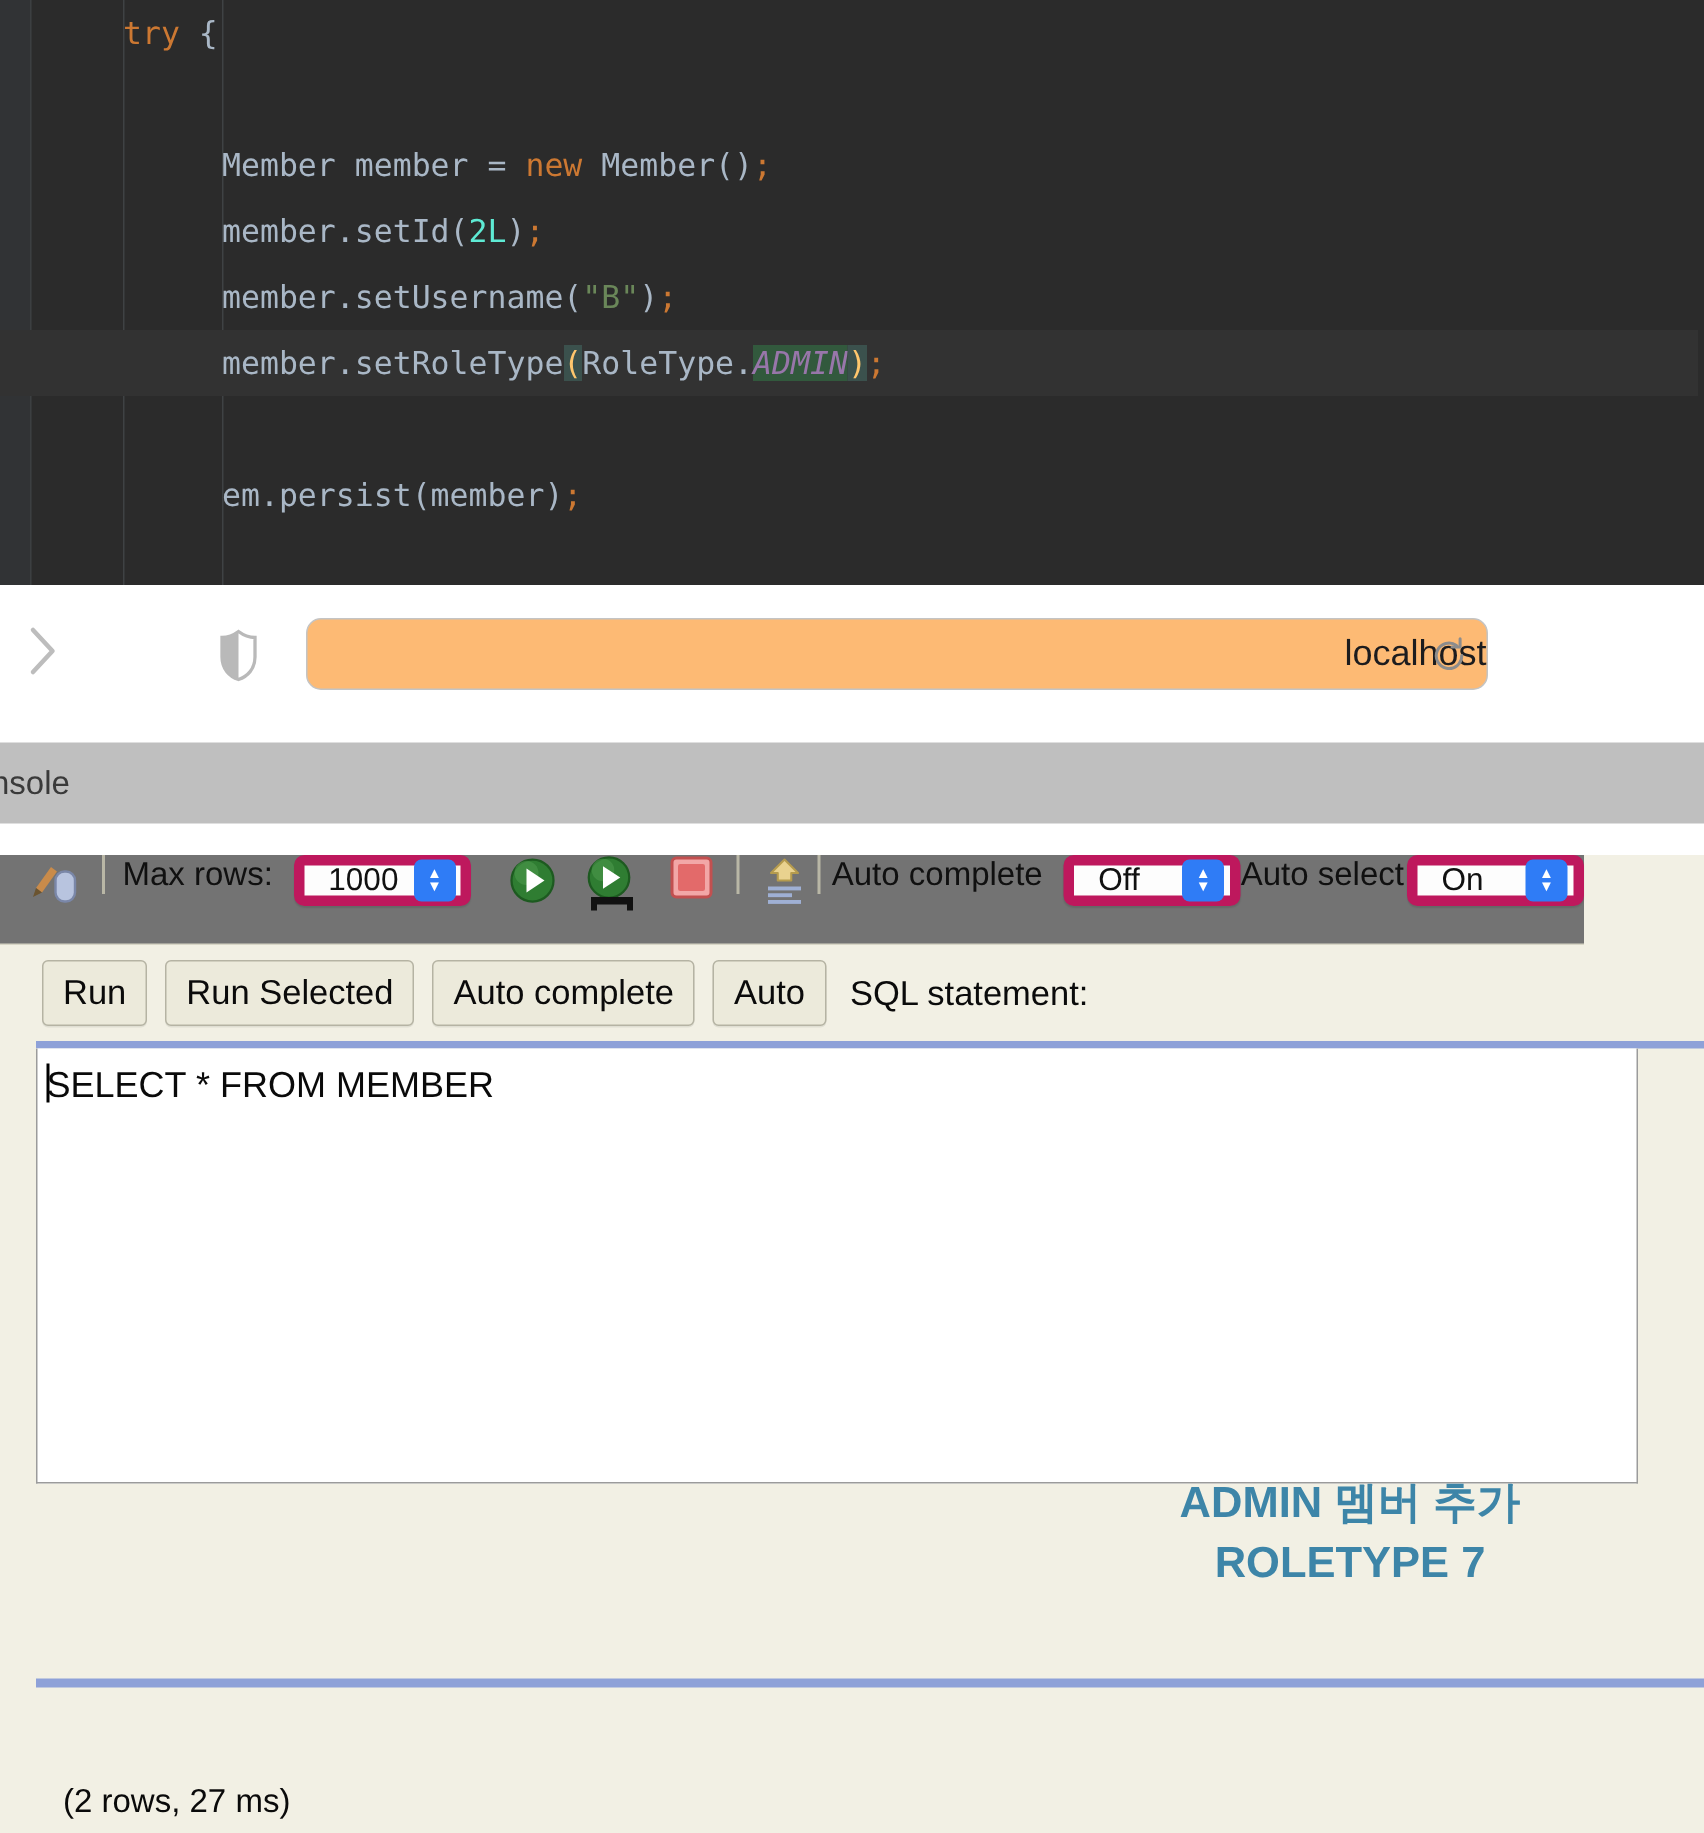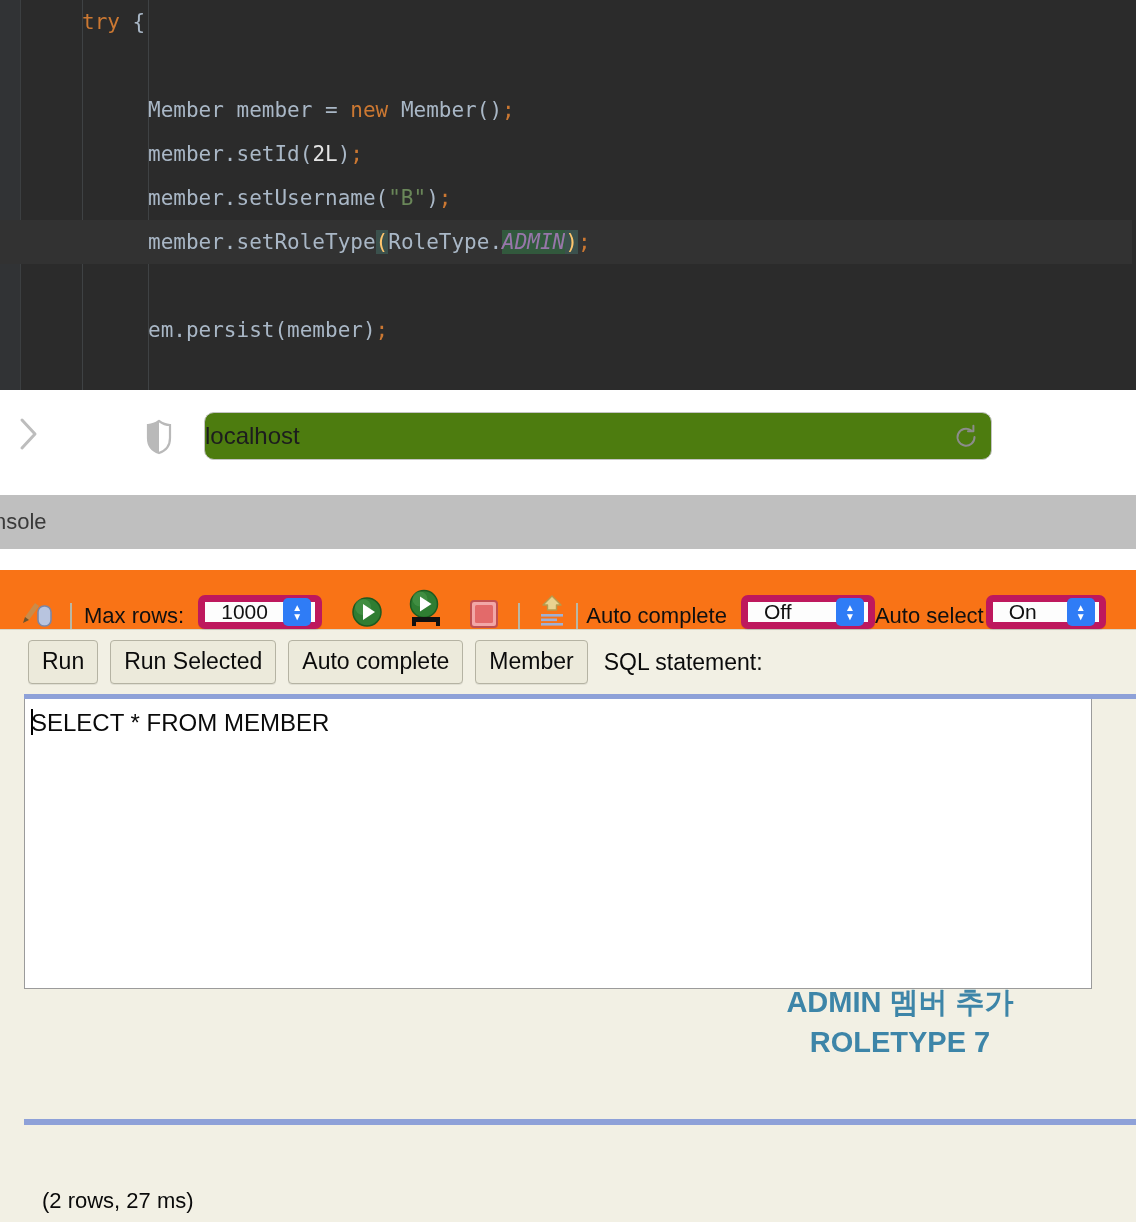--- a/index.html
+++ b/index.html
@@ -32,42 +32,42 @@
     font-family: "DejaVu Sans Mono", monospace;
     font-size: 21px;
     line-height: 44px;
     white-space: pre;
     color: #a9b7c6;
   }
   .ln { position: absolute; left: 0; width: 1132px; height: 44px; }
   .hl-line { background: #323232; }
   .kw      { color: #cc7832; }
   .plain   { color: #a9b7c6; }
-  .num     { color: #e5e5e5; }
+  .num     { color: #5eead4; }
   .str     { color: #6a8759; }
   .semi    { color: #cc7832; }
   .paren-hl{ color: #ffc66d; background: #3b514d; }
   .enumv   { color: #9876aa; font-style: italic; background: #32593d; }
 
   
   .browser {
     position: absolute; left: 0; top: 390px; width: 1136px; height: 105px;
     background: #ffffff;
   }
   .nav-fwd {
     position: absolute; left: 12px; top: 24px; width: 34px; height: 40px;
     display: flex; align-items: center; justify-content: center;
   }
   .shield {
     position: absolute; left: 142px; top: 28px; width: 34px; height: 38px;
   }
   .urlbar {
     position: absolute; left: 204px; top: 22px; width: 788px; height: 48px;
-    border: 1px solid #c4c4c4; border-radius: 10px; background: #4d7c0f;
-    display: flex; align-items: center; justify-content: flex-start;
+    border: 1px solid #c4c4c4; border-radius: 10px; background: #fdba74;
+    display: flex; align-items: center; justify-content: flex-end;
     position: absolute;
   }
   .urlbar-text {
     font-size: 24px; color: #1c1c1e;
     font-family: "Liberation Sans", sans-serif;
   }
   .reload-btn {
     position: absolute; right: 10px; top: 9px; width: 30px; height: 30px;
     display: flex; align-items: center; justify-content: center;
   }
@@ -82,23 +82,23 @@
     font-size: 22px; color: #3a3a3a; margin-left: -6px;
     font-family: "Liberation Sans", sans-serif;
   }
 
   
   .h2 {
     position: absolute; left: 0; top: 570px; width: 1136px; height: 652px;
     background: #f2f0e4;
   }
   .h2-toolbar {
-    position: absolute; left: 0; top: 0; width: 1136px; height: 60px;
-    background: #f97316;
-    display: flex; align-items: flex-end;
+    position: absolute; left: 0; top: 0; width: 1056px; height: 60px;
+    background: #737373;
+    display: flex; align-items: flex-start;
     border-bottom: 1px solid #d8d6c6;
   }
   .tb-icon { display: flex; align-items: center; justify-content: center; }
   .tb-sep {
     width: 2px; height: 26px; background: #b9b7a6; margin: 0 12px;
   }
   .tb-label {
     font-size: 22px; color: #101010; white-space: nowrap;
     font-family: "Liberation Sans", sans-serif;
   }
@@ -287,21 +287,21 @@
       <div class="mac-select" style="margin-left:2px;width:120px;">
         <span class="val">On</span>
         <span class="mac-stepper">▲<br>▼</span>
       </div>
     </div>
 
     <div class="h2-btnrow">
       <button class="h2-btn">Run</button>
       <button class="h2-btn">Run Selected</button>
       <button class="h2-btn">Auto complete</button>
-      <button class="h2-btn">Member</button>
+      <button class="h2-btn">Auto</button>
       <span class="sql-label">SQL statement:</span>
     </div>
 
     <div class="sql-wrap">
       <div class="sql-topline"></div>
       <div class="sql-area">
         <span class="sql-caret"></span><span class="sql-text">SELECT * FROM MEMBER</span>
       </div>
       <div class="sql-botline"></div>
     </div>

